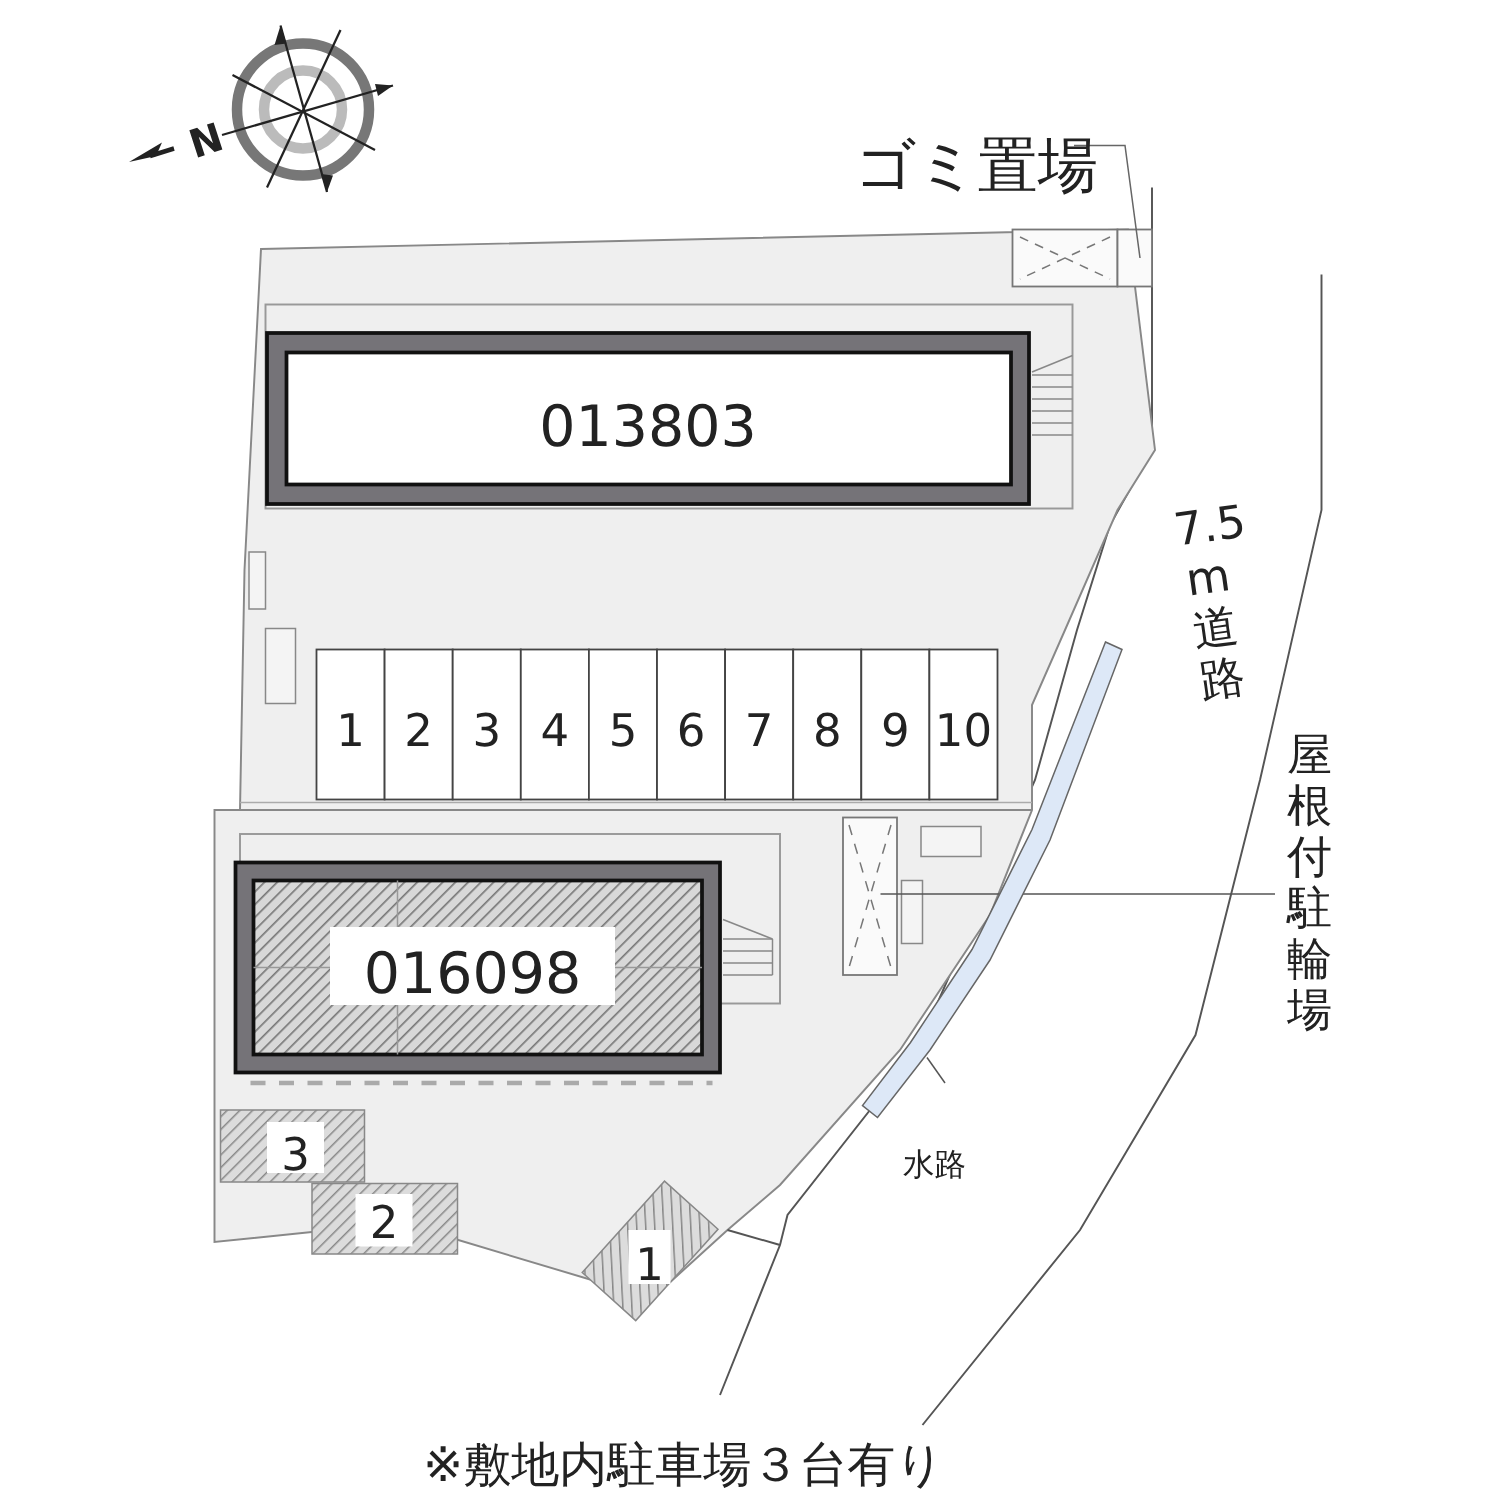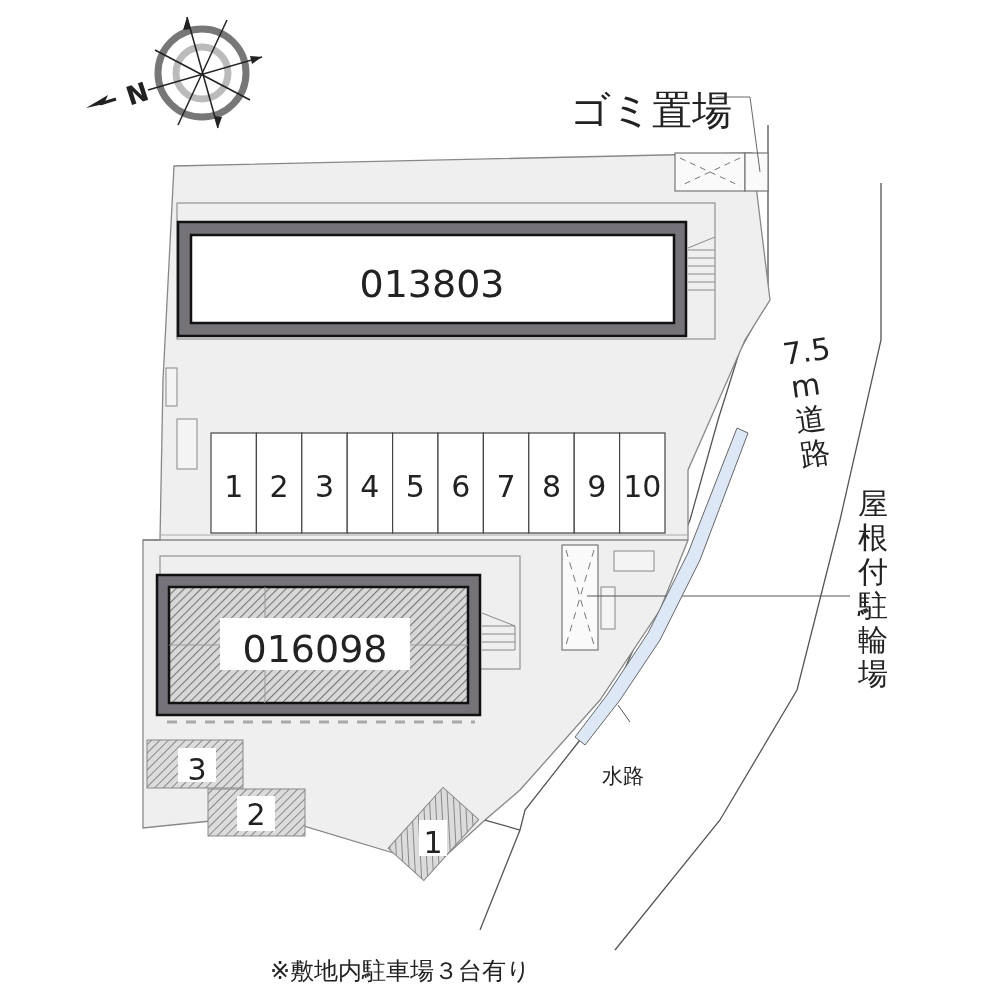--- a/index.html
+++ b/index.html
@@ -164,13 +164,13 @@
   <div>屋</div>
   <div>根</div>
   <div>付</div>
   <div>駐</div>
   <div>輪</div>
   <div>場</div>
 </div>
 
 <div class="htext" style="left:602px; top:728px; font-size:21px;margin-top:34px;">水路</div>
 
-<div class="htext" style="left:270px; top:955px; font-size:24px;">※敷地内駐車場３台有り</div>
+<div class="htext" style="left:282px; top:955px; font-size:32px;">※敷地内駐車場３台有り</div>
 
 </body></html>

